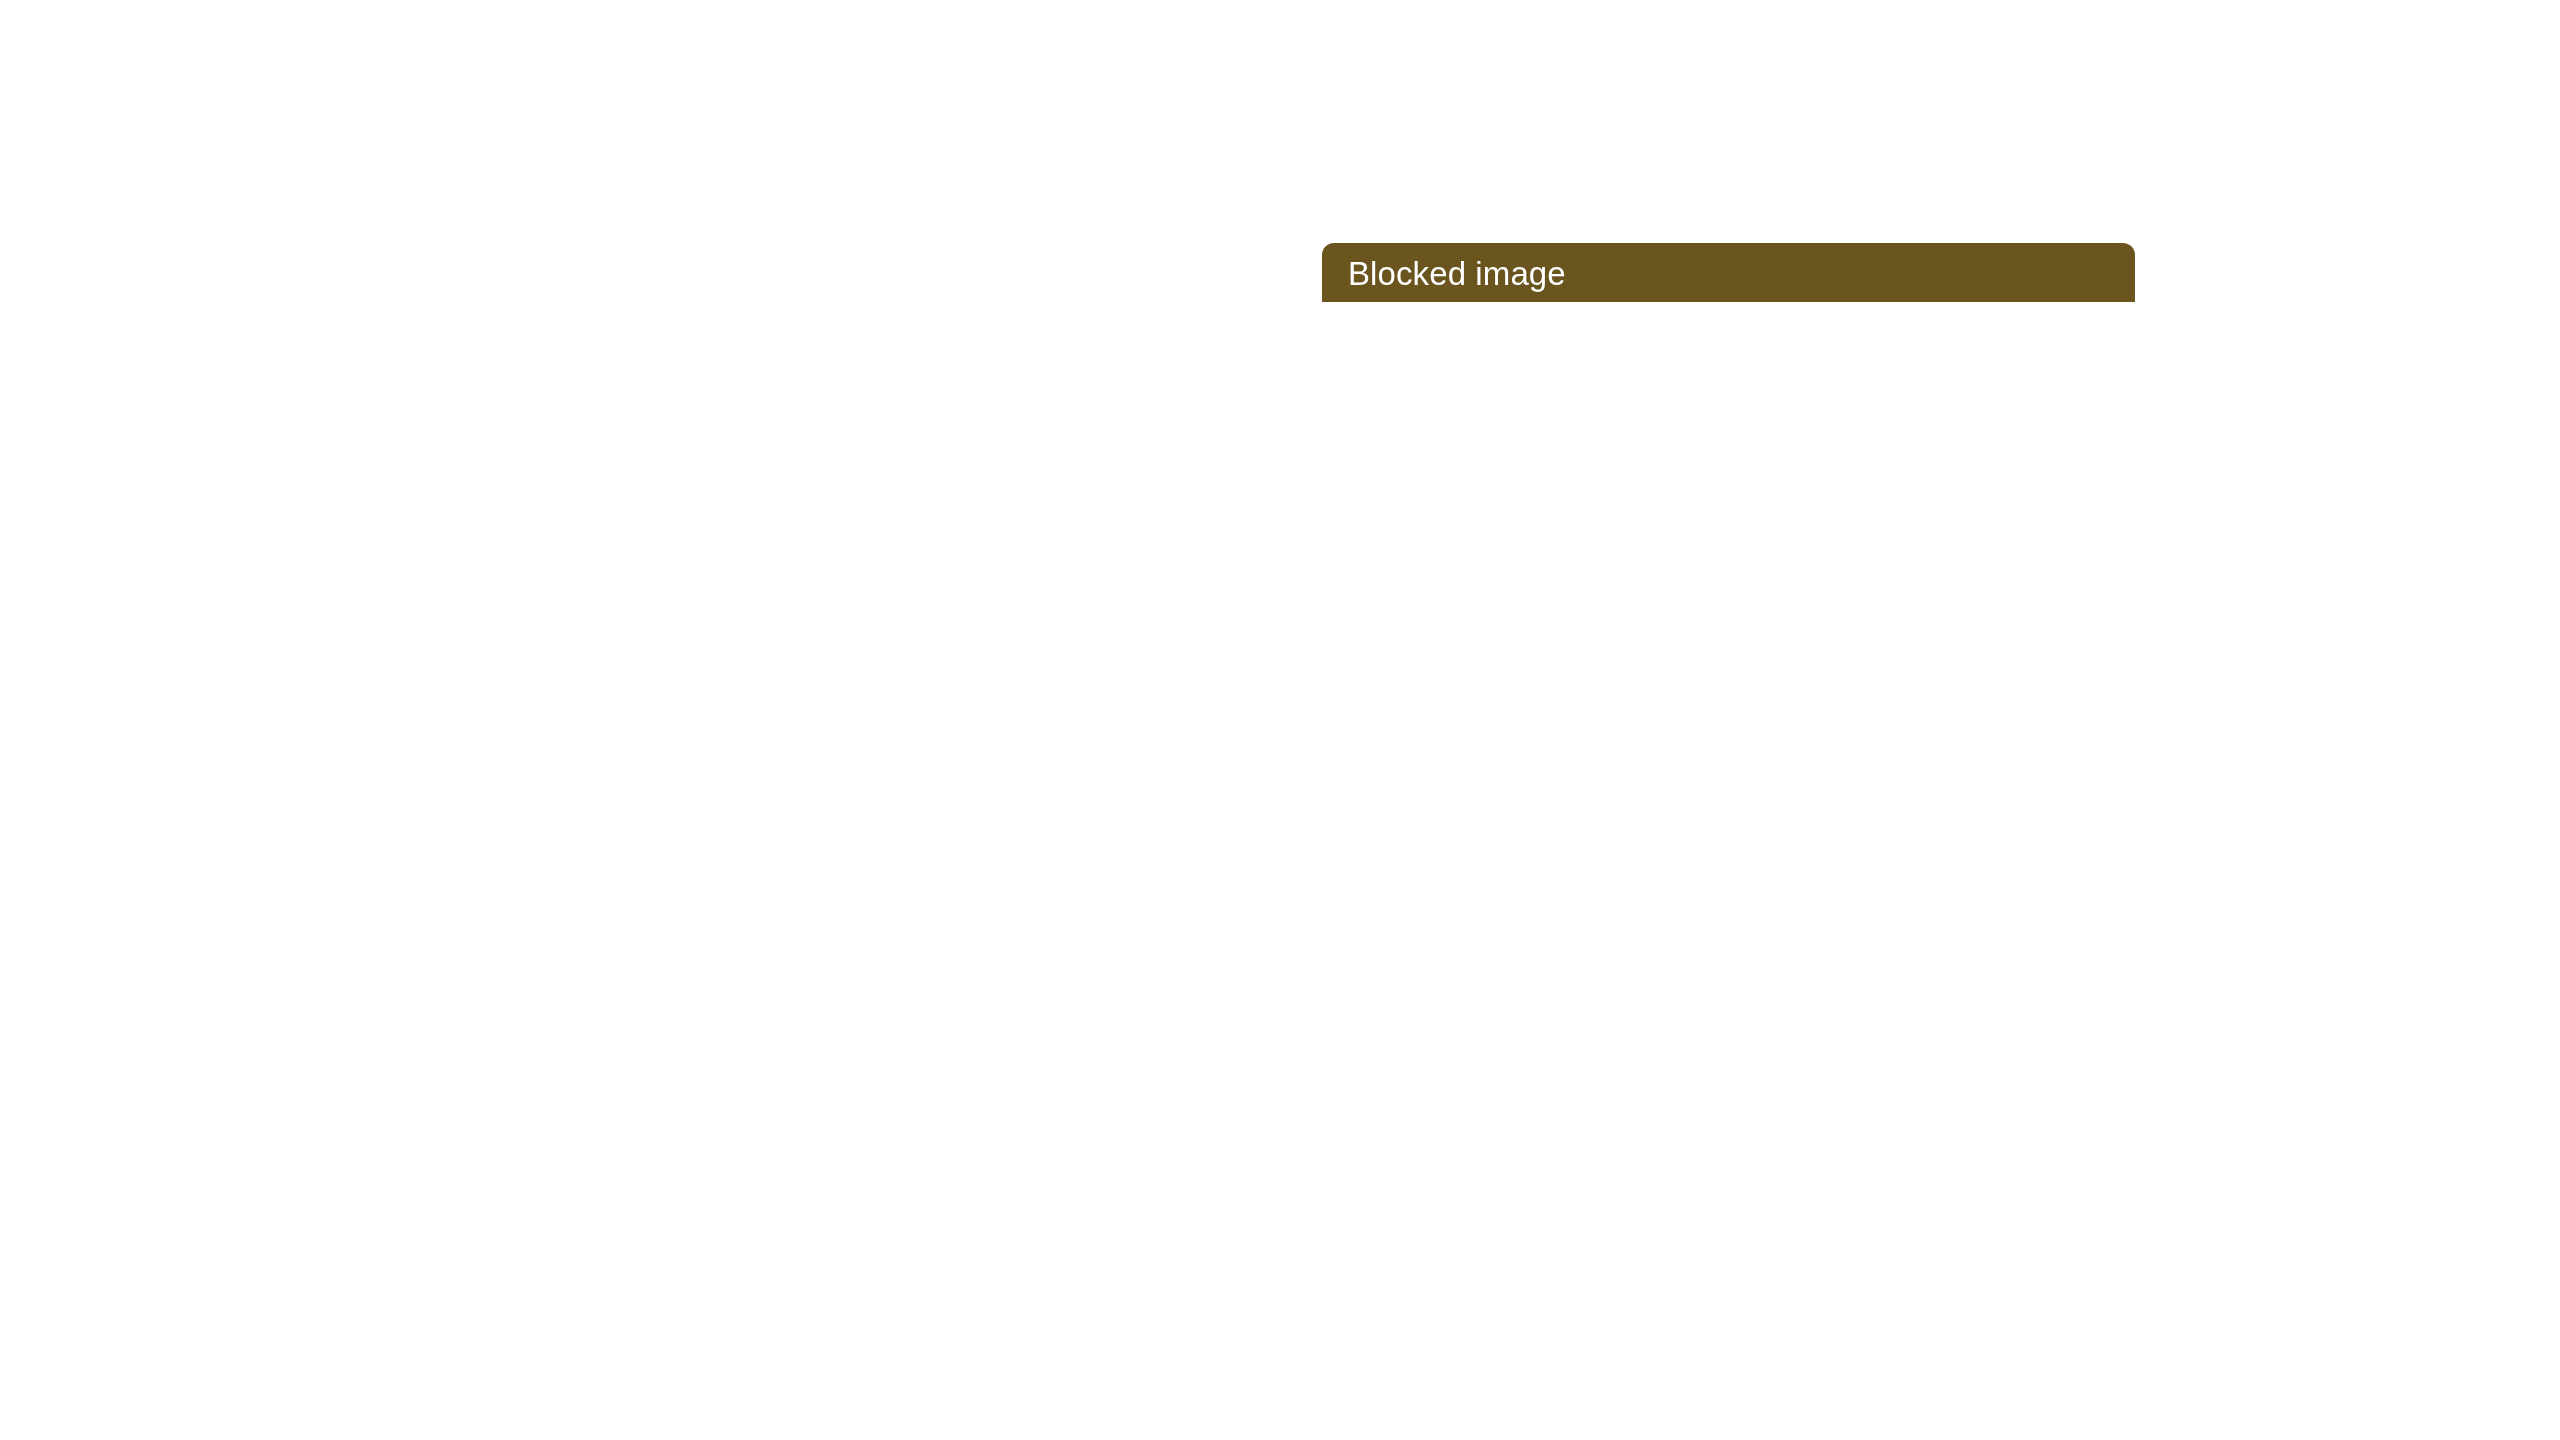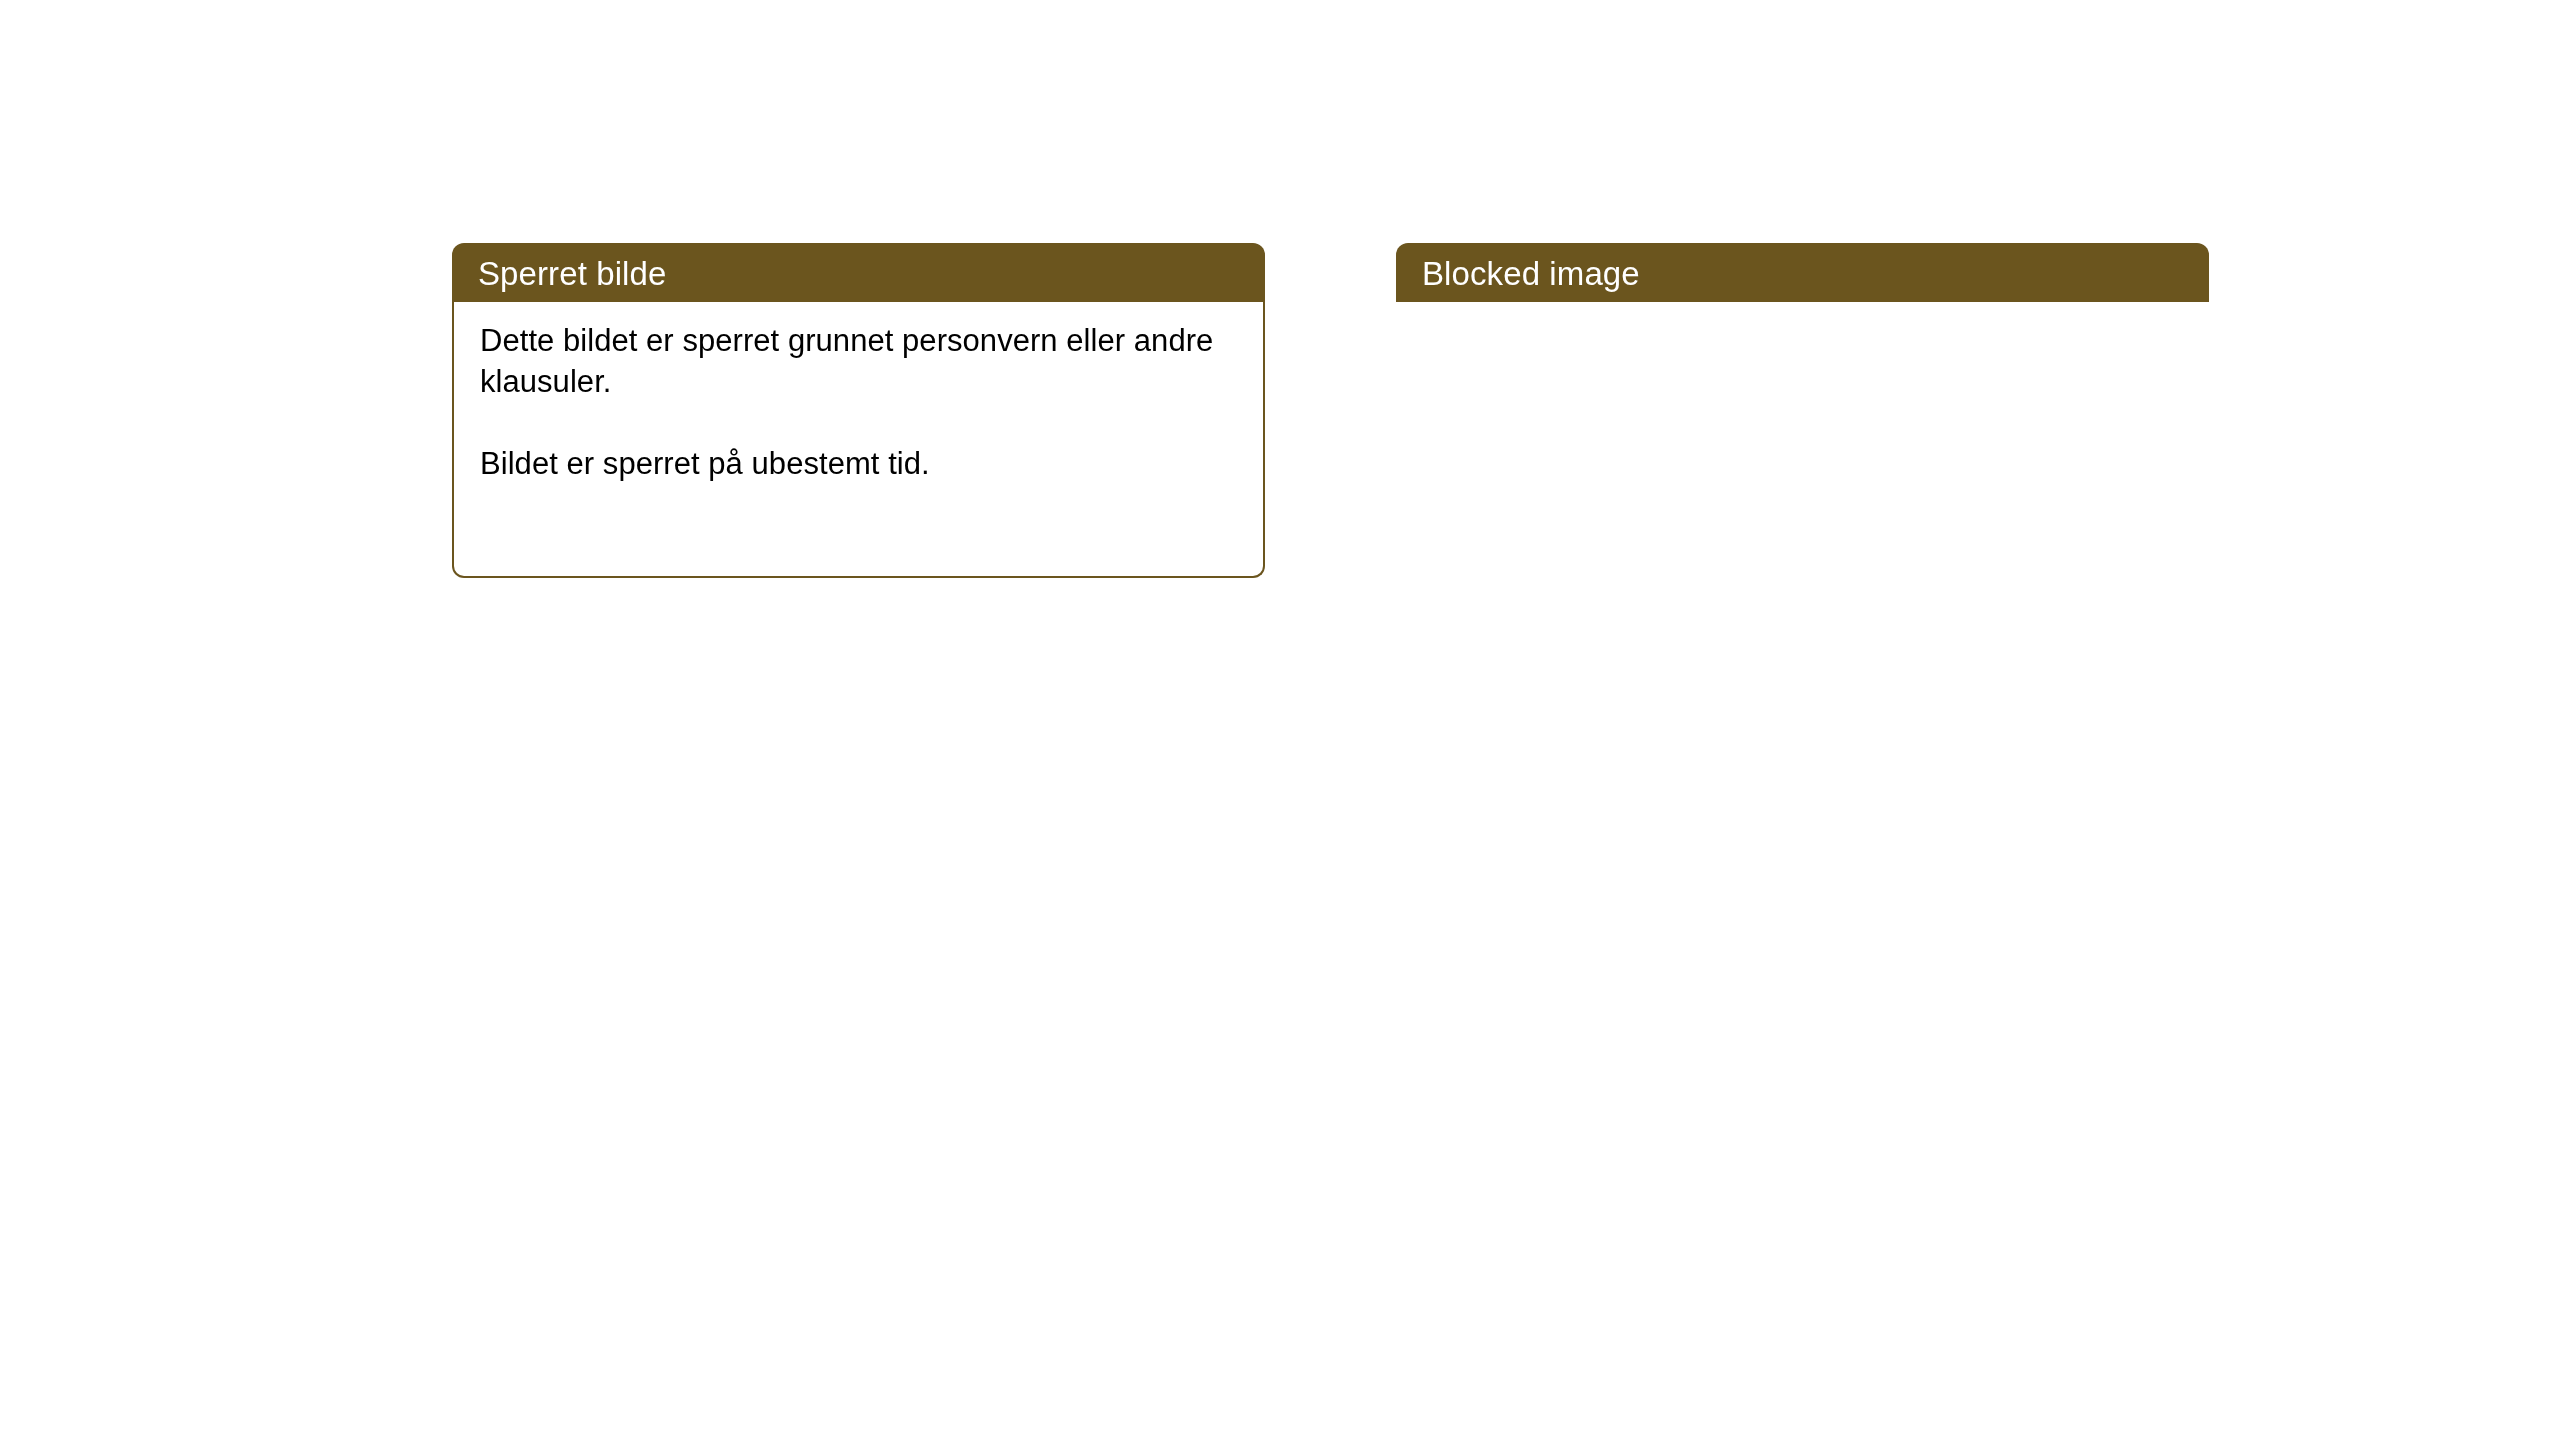--- a/index.html
+++ b/index.html
@@ -25,21 +25,21 @@
     position: absolute;
     top: 243px;
     width: 813px;
     height: 335px;
     box-sizing: border-box;
     background: #ffffff;
     border-radius: 12px;
   }
 
   .notice-card.card-left  { left: 452px; }
-  .notice-card.card-right { left: 1396px; }
+  .notice-card.card-right { left: 1322px; }
 
   .card-header {
     box-sizing: border-box;
     height: 59px;
     background: #6B551E;
     border-top-left-radius: 12px;
     border-top-right-radius: 12px;
     display: flex;
     align-items: center;
     padding: 0 0 0 26px;
@@ -80,29 +80,20 @@
 
   .card-paragraph + .card-paragraph {
     margin-top: 41px;
   }
 </style>
 </head>
 <body>
 
 <div class="stage">
 
-  <div class="notice-card card-left">
-    <div class="card-header">
-      <span class="card-title">Sperret bilde</span>
-    </div>
-    <div class="card-body">
-      <p class="card-paragraph">Dette bildet er sperret grunnet personvern eller andre klausuler.</p>
-      <p class="card-paragraph">Bildet er sperret på ubestemt tid.</p>
-    </div>
-  </div>
 
   <div class="notice-card card-right">
     <div class="card-header">
       <span class="card-title">Blocked image</span>
     </div>
   </div>
 
 </div>
 
 </body></html>

